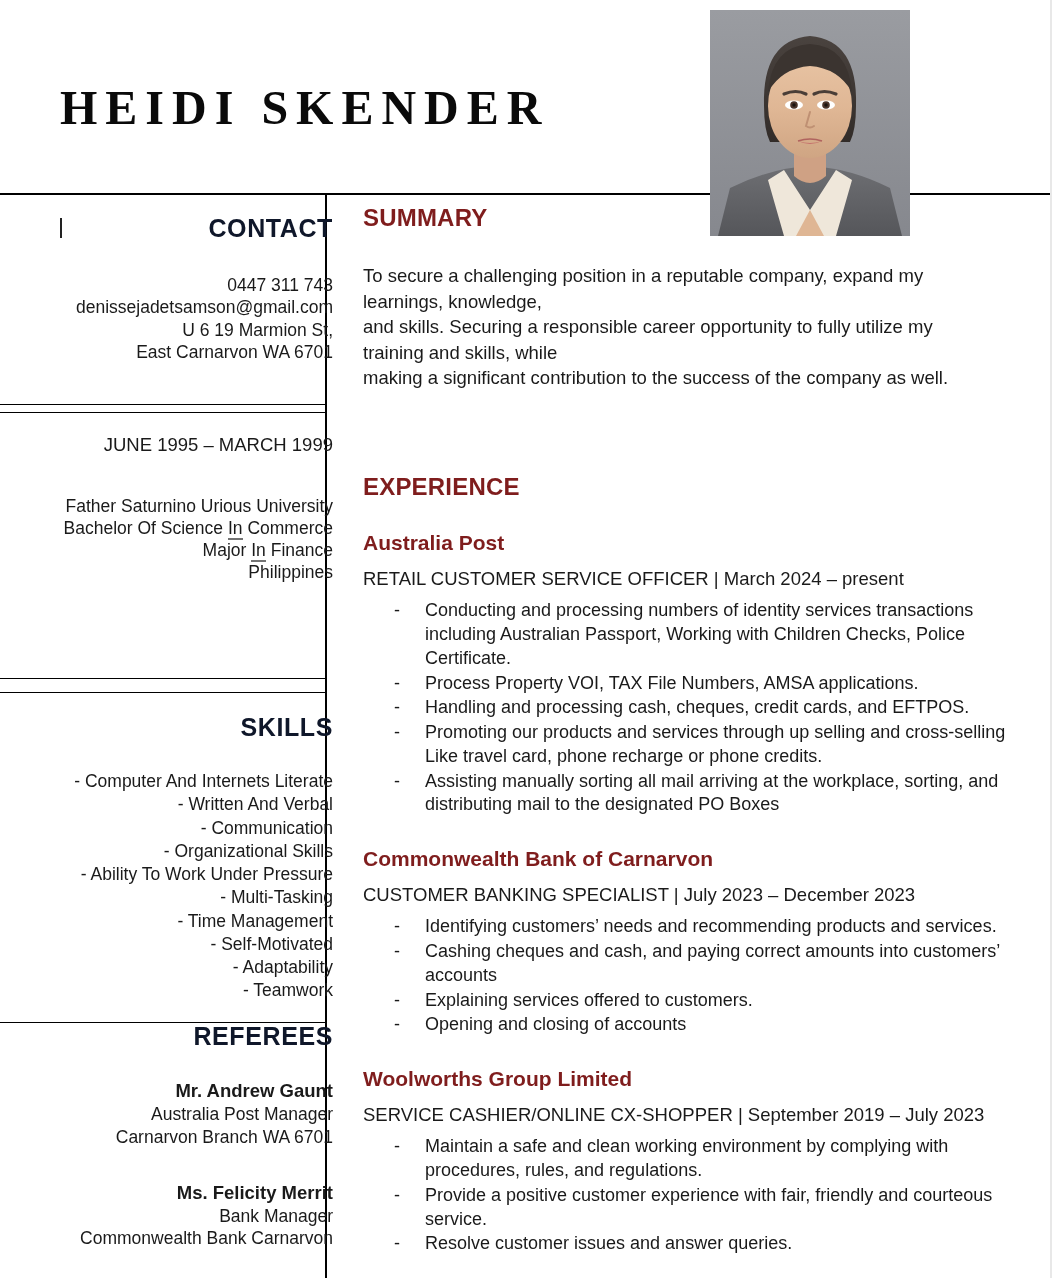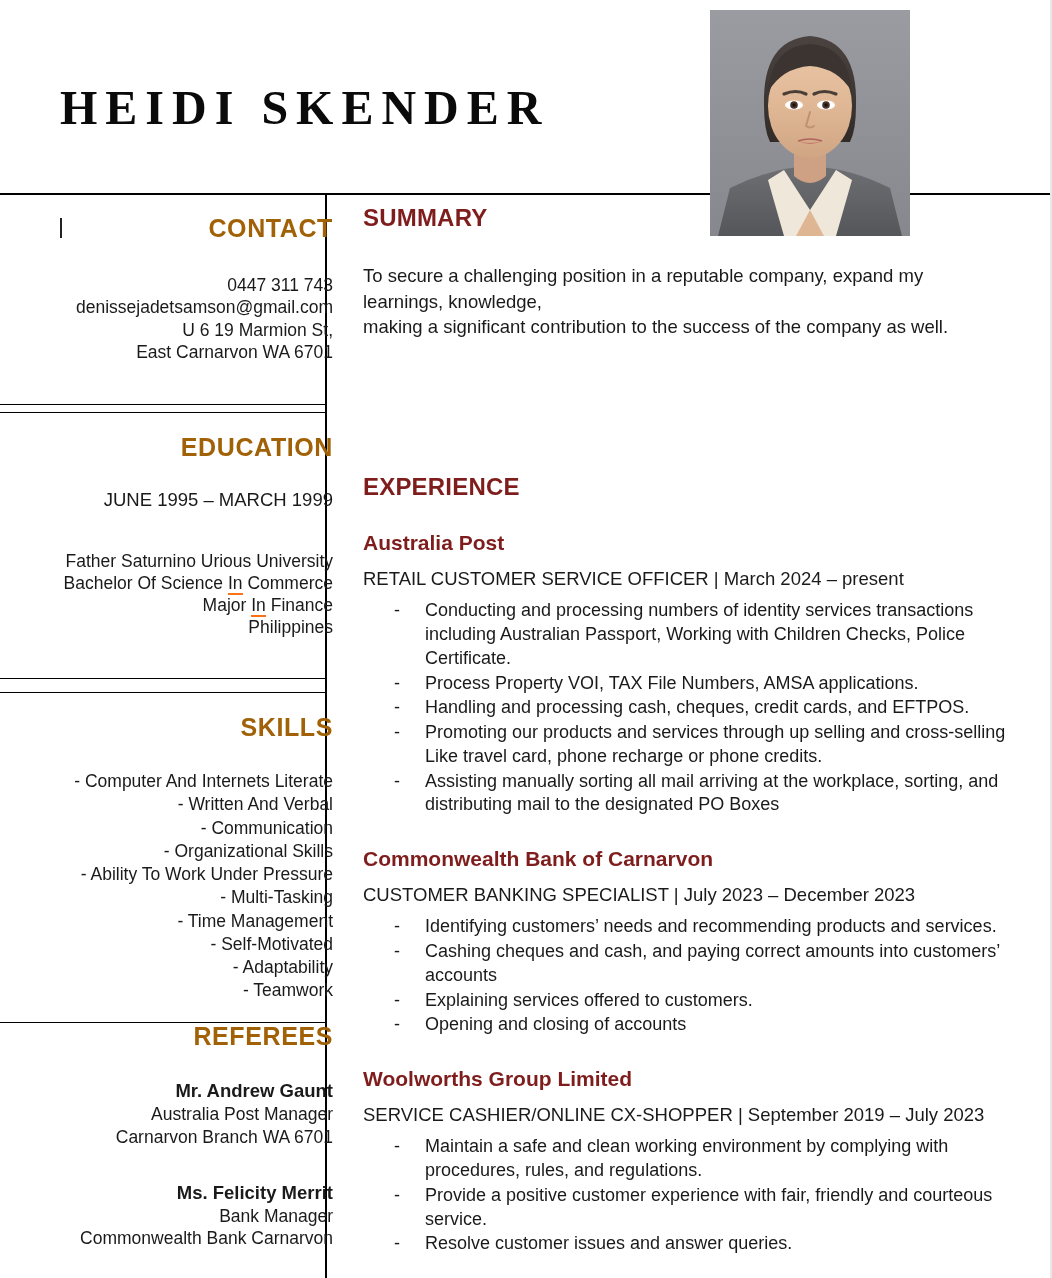--- a/index.html
+++ b/index.html
@@ -72,21 +72,21 @@
     left: 0;
     top: 193px;
     width: 325px;
   }
   .side-section { padding: 0 13px 0 8px; }
   .side-heading {
     text-align: right;
     font-weight: 700;
     font-size: 25px;
     letter-spacing: 0.6px;
-    color: #a16207;
+    color: #0f172a;
     margin: 0;
   }
   .side-text {
     text-align: right;
     font-size: 17.5px;
     line-height: 1.28;
     color: #1a1a1a;
   }
   .side-text div { white-space: nowrap; }
   .caret {
@@ -110,21 +110,21 @@
   .sec-skills .side-heading { margin-bottom: 28px; }
   .skill-item { line-height: 1.33; }
 
   .sec-referees { position: absolute; left: 0; top: 829px; width: 325px; }
   .sec-referees .side-heading { margin-bottom: 28px; }
   .ref-name { font-weight: 700; font-size: 18.5px; }
   .ref-block { margin-bottom: 32px; }
   .ref-block div { line-height: 1.3; }
 
   .grammar {
-    border-bottom: 2px solid #f97316;
+    border-bottom: 2px solid #737373;
     padding-bottom: 0px;
   }
 
   
   .right-col {
     position: absolute;
     left: 363px;
     top: 193px;
     width: 660px;
   }
@@ -256,21 +256,20 @@
       <div class="side-heading">CONTACT</div>
       <div class="side-text">
         <div>0447 311 743</div>
         <div>denissejadetsamson@gmail.com</div>
         <div>U 6 19 Marmion St,</div>
         <div>East Carnarvon WA 6701</div>
       </div>
     </div>
 
     <div class="sec-education side-section">
-      <div class="side-heading">EDUCATION</div>
       <div class="side-text edu-dates">JUNE 1995 – MARCH 1999</div>
       <div class="side-text edu-school">
         <div>Father Saturnino Urious University</div>
         <div><span>Bachelor Of Science</span> <span class="grammar">In</span> <span>Commerce</span></div>
         <div><span>Major</span> <span class="grammar">In</span> <span>Finance</span></div>
         <div>Philippines</div>
       </div>
     </div>
 
     <div class="sec-skills side-section">
@@ -304,20 +303,21 @@
     </div>
 
   </div>
 
   <div class="right-col">
 
     <div class="summary-block">
       <div class="main-heading">SUMMARY</div>
       <div class="summary-body">
         <div>To secure a challenging position in a reputable company, expand my learnings, knowledge,</div>
+        <div>and skills. Securing a responsible career opportunity to fully utilize my training and skills, while</div>
         <div>making a significant contribution to the success of the company as well.</div>
       </div>
     </div>
 
     <div class="experience-block">
       <div class="main-heading">EXPERIENCE</div>
 
       <div class="job">
         <div class="job-company">Australia Post</div>
         <div class="job-meta">RETAIL CUSTOMER SERVICE OFFICER | March 2024 – present</div>

